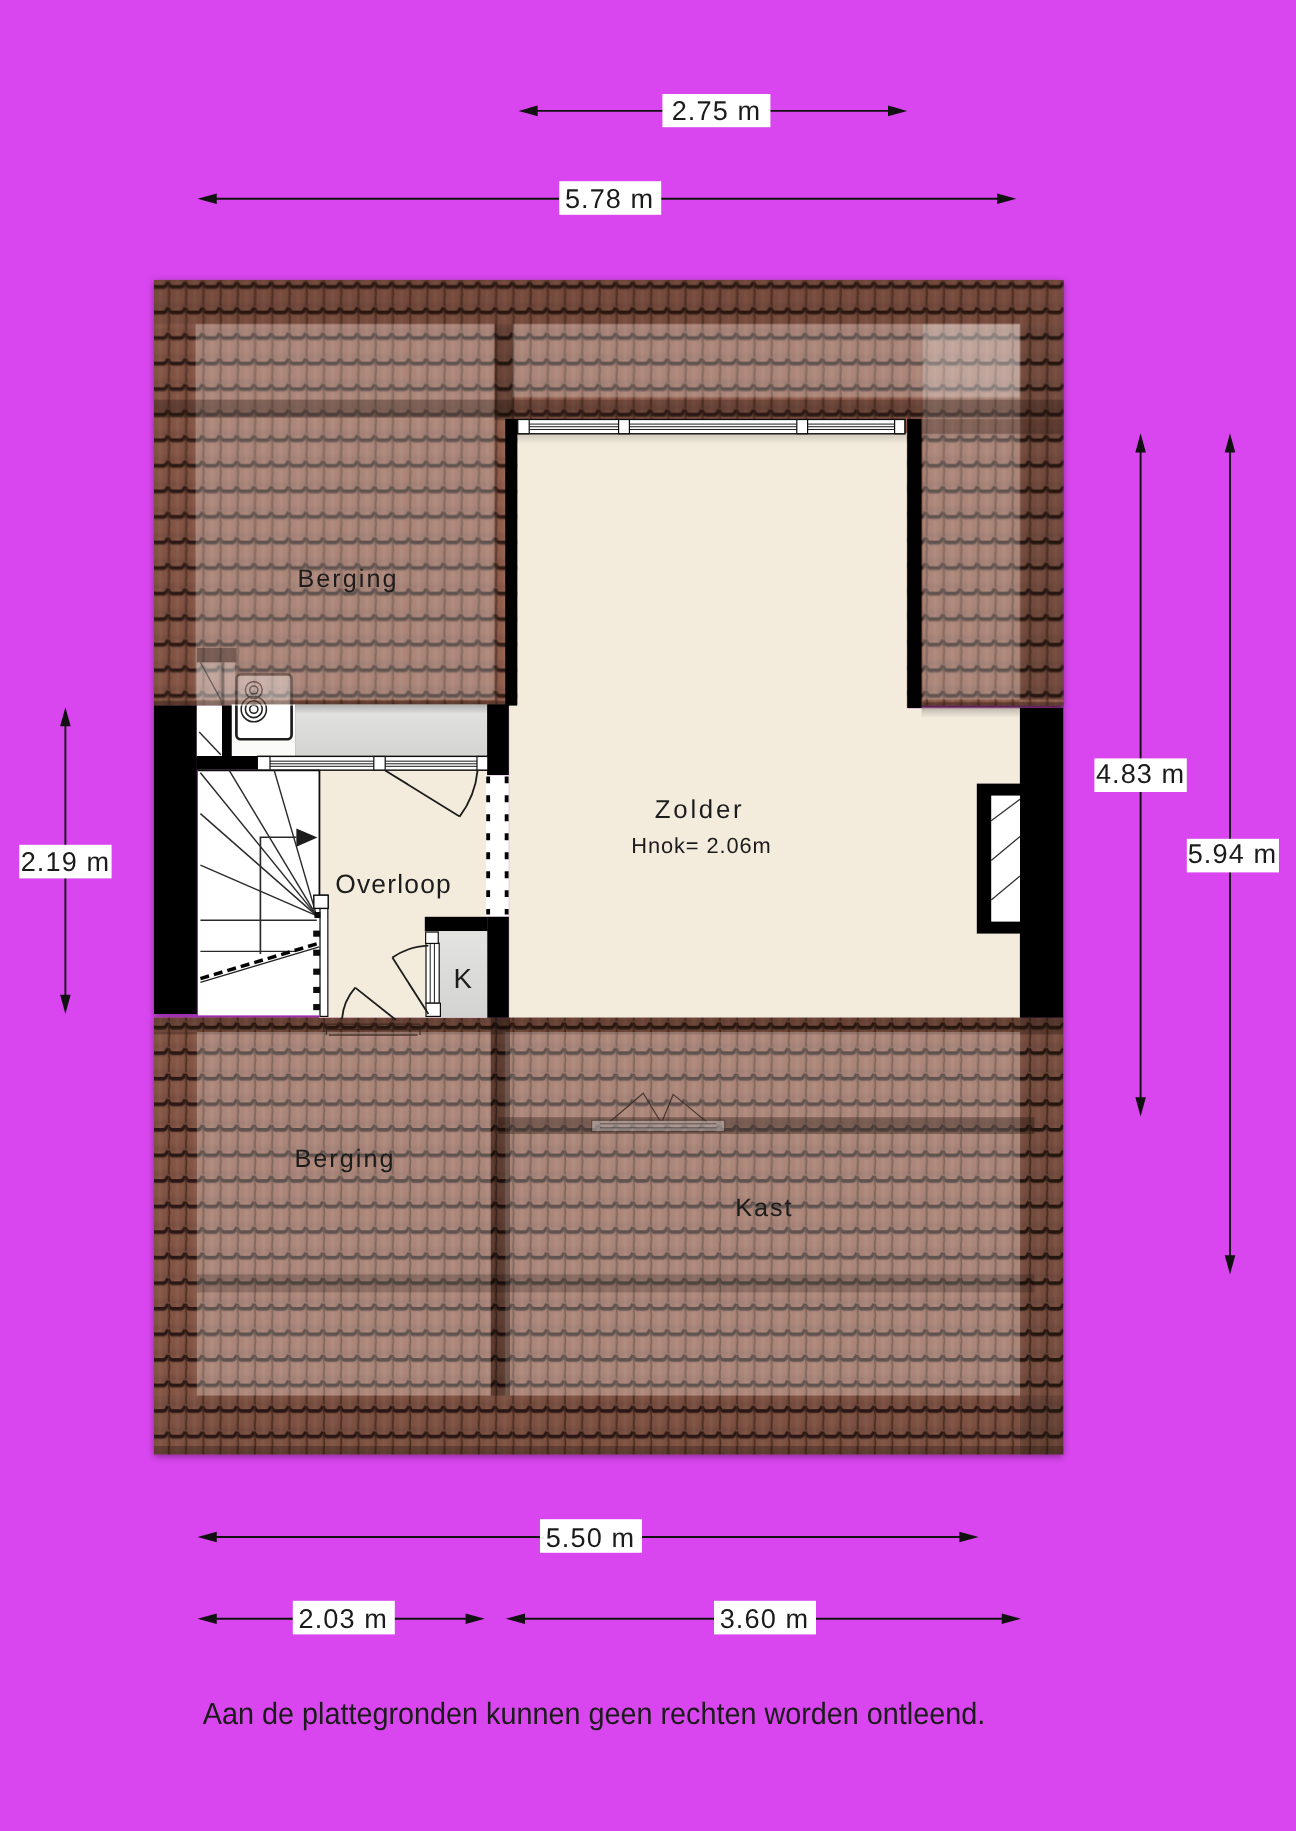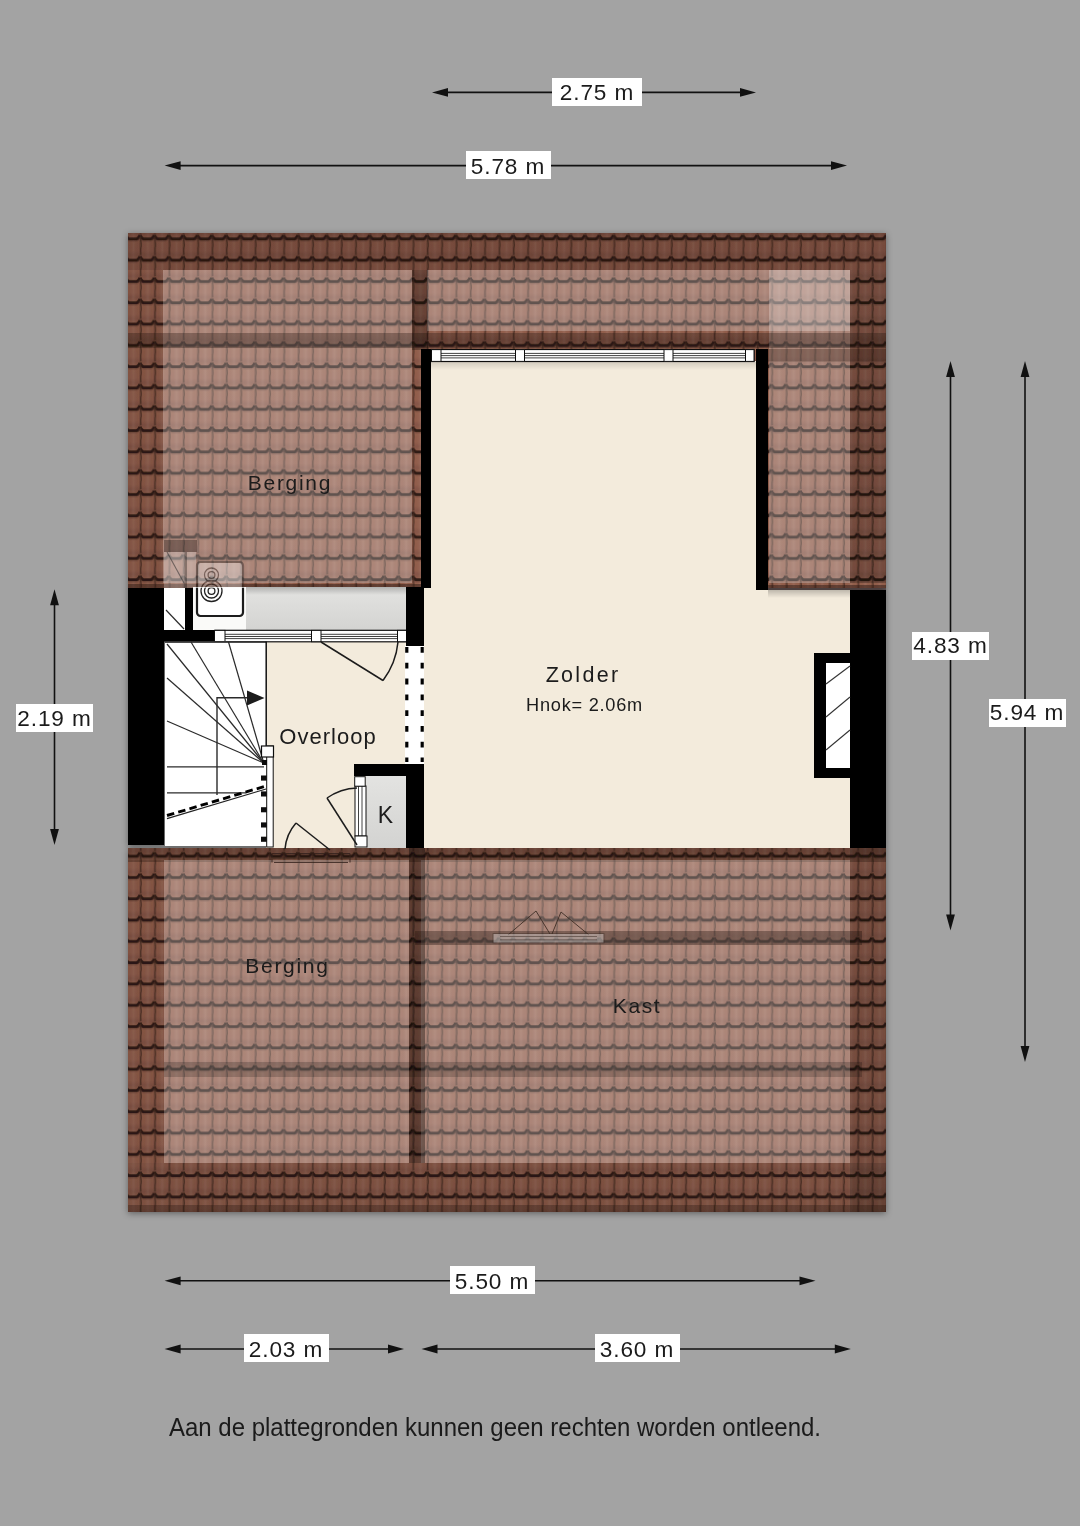--- a/index.html
+++ b/index.html
@@ -1,16 +1,16 @@
 <!DOCTYPE html>
 <html><head>
 <meta charset="utf-8">
 <style>
   html,body{margin:0;padding:0;background:#ffffff;}
-  .wrap{width:1080px;height:1526px;position:relative;background:#a3a3a3;overflow:hidden;}
+  .wrap{width:1080px;height:1526px;position:relative;background:#d946ef;overflow:hidden;}
   text{font-family:"Liberation Sans",sans-serif;fill:#1b1b1b;}
 </style>
 </head>
 <body>
 <div class="wrap">
 <svg width="1080" height="1526" viewBox="0 0 1080 1526">
 <defs>
   <linearGradient id="tg" x1="0" y1="0" x2="0" y2="1">
     <stop offset="0" stop-color="#855546"></stop>
     <stop offset="0.3" stop-color="#935f4b"></stop>

